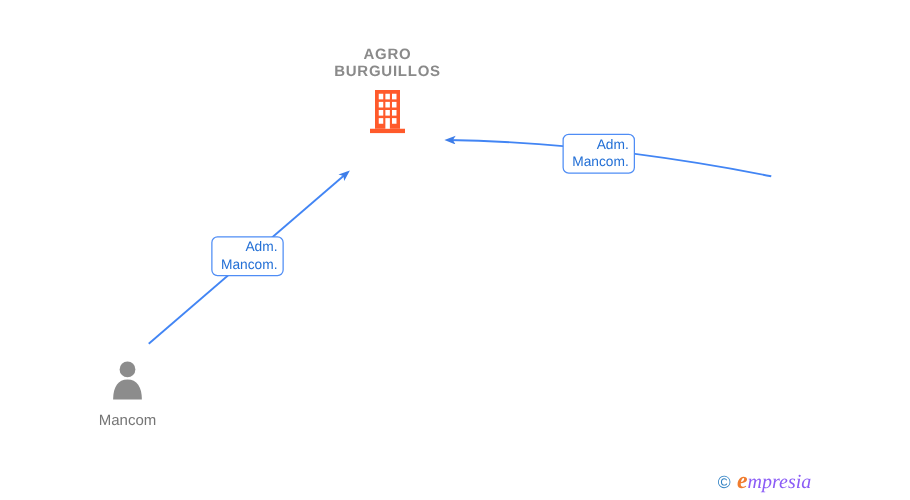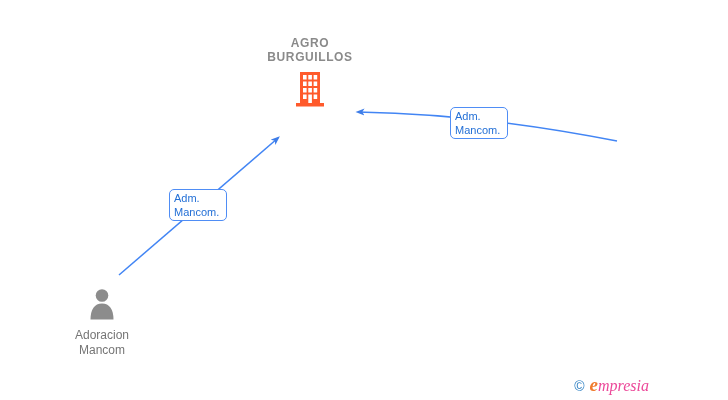--- a/index.html
+++ b/index.html
@@ -55,21 +55,21 @@
   .person-node.adoracion .person-name { margin-top: 4px; }
   .edge-label {
     position: absolute;
     z-index: 3;
     background: #ffffff;
     border: 1.5px solid #4f8df5;
     border-radius: 5px;
     color: #2470d6;
     font-size: 11px;
     line-height: 14px;
-    text-align: left;
+    text-align: right;
     padding: 1px 4px;
     min-width: 58px;
     cursor: pointer;
   }
   .edge-label.label-1 { left: 169px; top: 189px; }
   .edge-label.label-2 { left: 450px; top: 107px; }
   .watermark {
     position: absolute;
     right: 3px; bottom: 4px;
     z-index: 2;
@@ -79,21 +79,21 @@
   }
   .wm-copy {
     color: #2f80c3;
     font-size: 14px;
   }
   .wm-brand {
     font-family: "Liberation Serif", serif;
     font-style: italic;
   }
   .wm-e { color: #f07c2e; font-size: 19px; font-weight: bold; }
-  .wm-rest { color: #ec4899; font-size: 16px; }
+  .wm-rest { color: #8b5cf6; font-size: 16px; }
 </style>
 </head>
 <body>
 
 <div class="canvas">
 
   <svg class="edges" viewBox="0 0 728 400">
     <defs>
       <marker id="arrowhead" markerUnits="userSpaceOnUse" markerWidth="10" markerHeight="8" refX="6.5" refY="3.5" orient="auto">
         <path d="M0 0 L9 3.5 L0 7 L2.2 3.5 Z" fill="#3e7de8"></path>
@@ -134,21 +134,20 @@
   <div class="person-node adoracion">
     <div class="person-icon-wrap">
       <svg width="28" height="32" viewBox="0 0 28 32">
         <g fill="#8c8c8c">
           <circle cx="14" cy="7.5" r="6.3"></circle>
           <path d="M14 15.5 C6.5 15.5 2.5 21.5 2.5 31.5 L25.5 31.5 C25.5 21.5 21.5 15.5 14 15.5 Z"></path>
         </g>
       </svg>
     </div>
     <div class="person-name">
-      <div>Adoracion</div>
       <div>Mancom</div>
     </div>
   </div>
 
   <div class="edge-label label-1">
     <div>Adm.</div>
     <div>Mancom.</div>
   </div>
 
   <div class="edge-label label-2">

